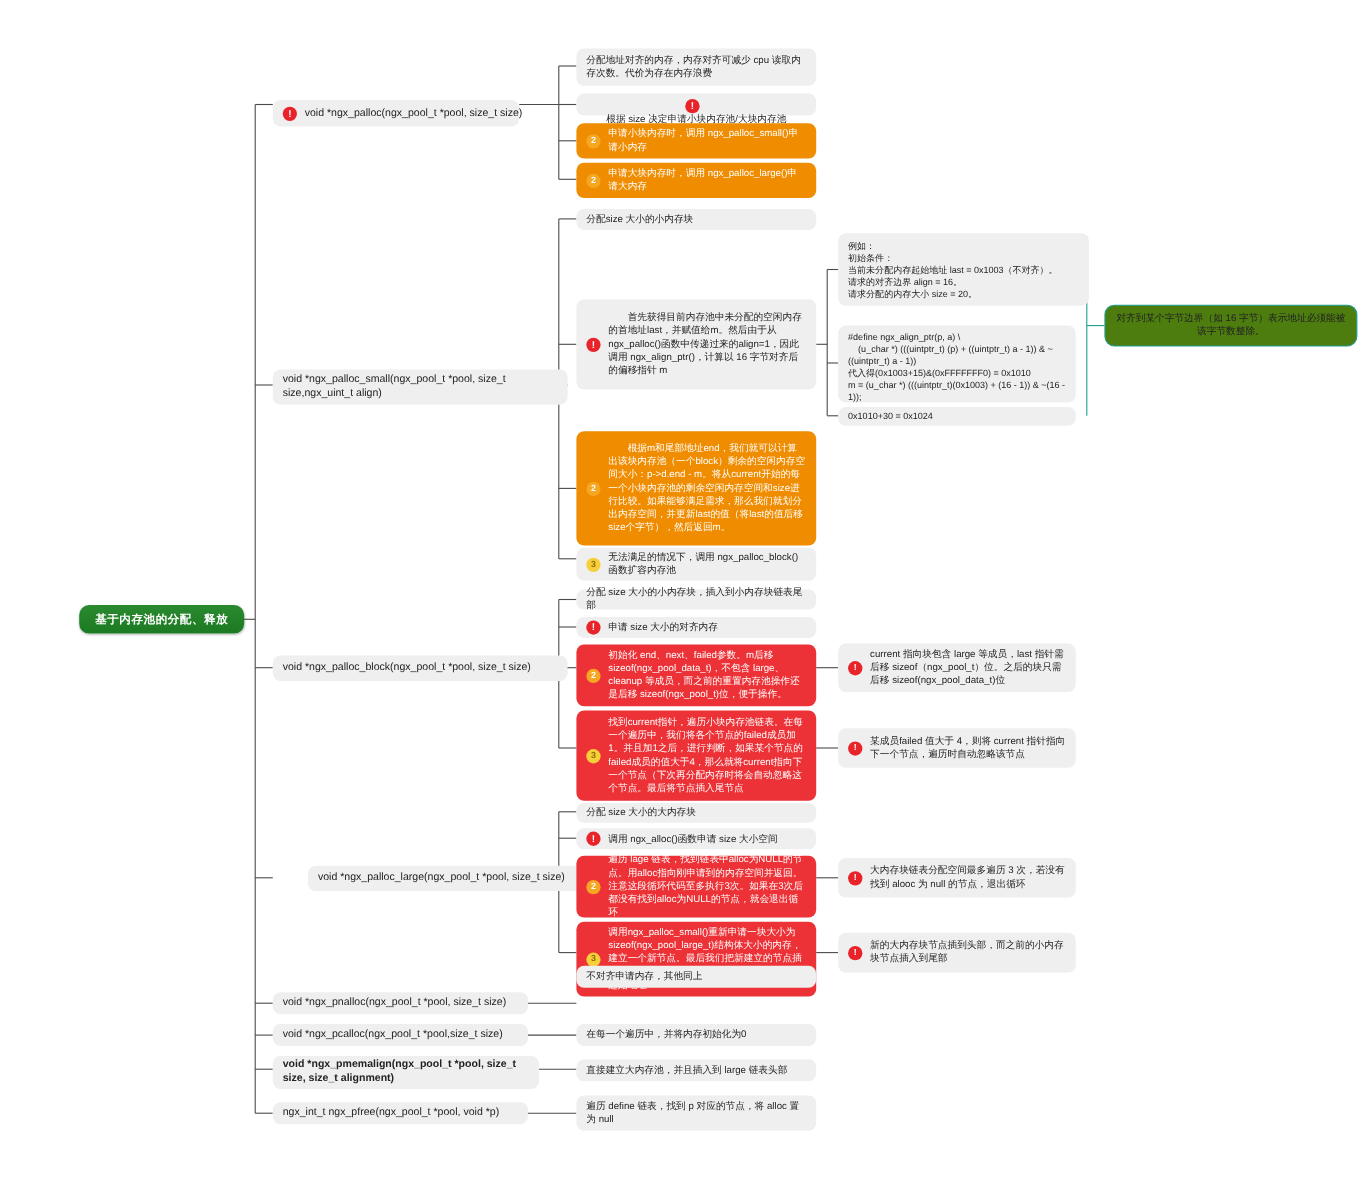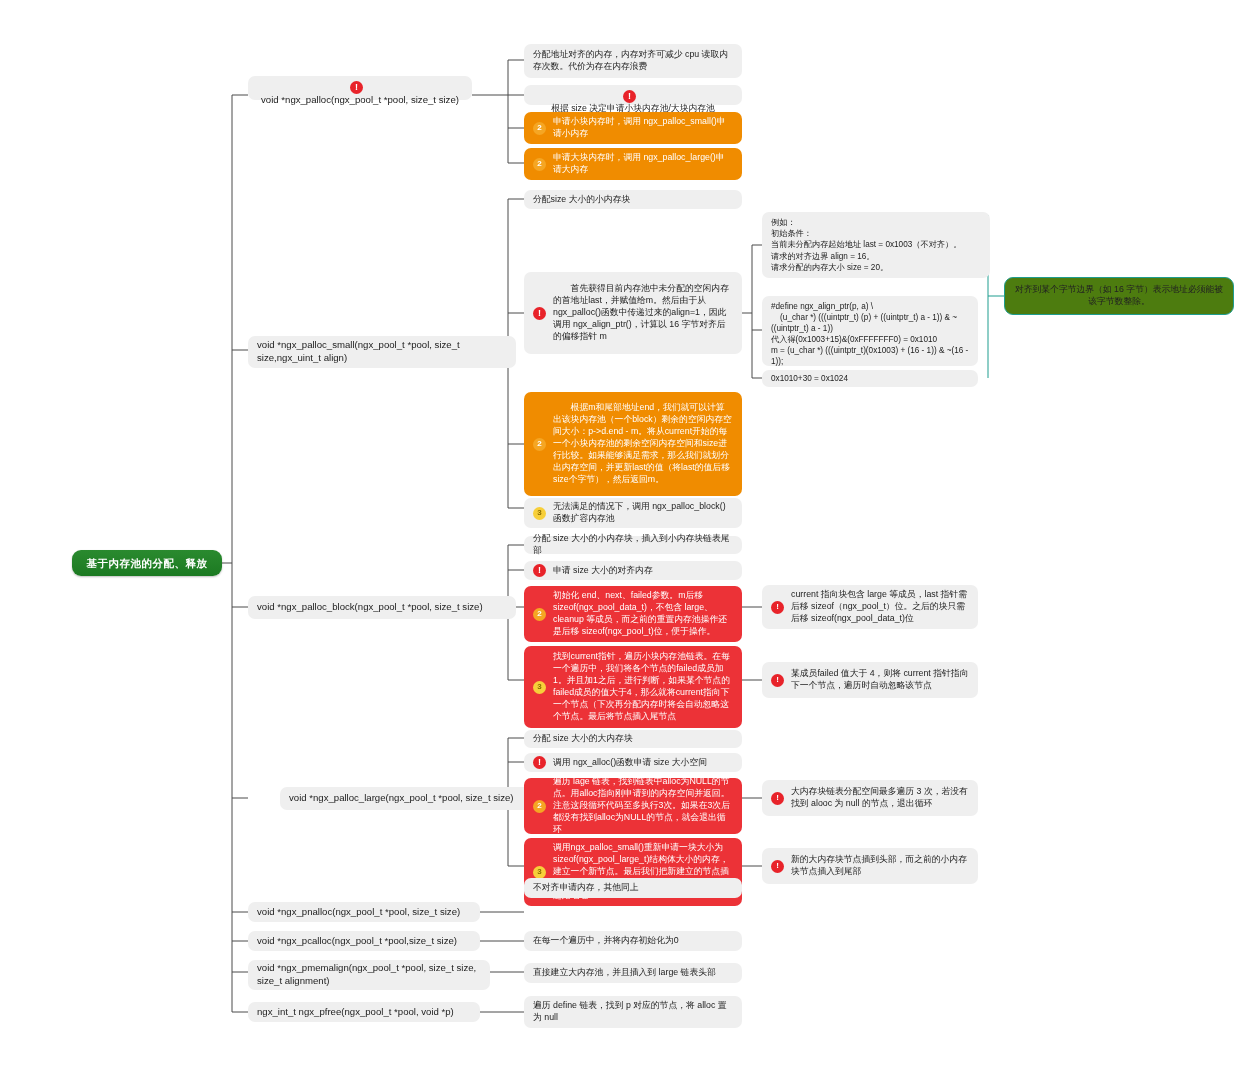--- a/index.html
+++ b/index.html
@@ -45,21 +45,21 @@
   }
   .badge-excl{background:#e8232a;}
   .badge-excl::after{content:"!";font-size:9px;}
   .badge-2{background:#f5a623;}
   .badge-3{background:#f7cf3a;color:#8a6d00;}
   .badge-1r{background:#e8232a;}
   .fs11{font-size:10.5px;}
   .fs10{font-size:9.6px;}
   .fs9{font-size:8.8px;}
   .fs85{font-size:8.2px;}
-  .bold{font-weight:normal;}
+  .bold{font-weight:bold;}
   .nowrap{white-space:nowrap;}
   .pre{white-space:pre-wrap;}
 </style>
 </head>
 <body>
 
 <div id="canvas">
 
   <svg class="links">
     <g stroke="#4a4a4a" stroke-width="1" fill="none">
@@ -124,21 +124,21 @@
       <path d="M480,941 L524,941"></path>
       <path d="M490,972 L524,972"></path>
       <path d="M480,1012 L524,1012"></path>
     </g>
   </svg>
 
   <div class="node n-root fs11" style="left:62px;top:550px;width:150px;height:26px;">
     <span class="txt">基于内存池的分配、释放</span>
   </div>
 
-  <div class="node n-plain fs10" style="left:248px;top:76px;width:224px;height:24px;flex-direction:column;">
+  <div class="node n-plain fs10" style="left:248px;top:91px;width:224px;height:24px;">
     <span class="badge badge-excl"></span>
     <span class="txt nowrap">void *ngx_palloc(ngx_pool_t *pool, size_t size)</span>
   </div>
 
   <div class="node n-plain fs9" style="left:524px;top:44px;width:218px;height:34px;">
     <span class="txt">分配地址对齐的内存，内存对齐可减少 cpu 读取内存次数。代价为存在内存浪费</span>
   </div>
   <div class="node n-plain fs9" style="left:524px;top:85px;width:218px;height:20px;flex-direction:column;">
     <span class="badge badge-excl"></span>
     <span class="txt">根据 size 决定申请小块内存池/大块内存池</span>
@@ -165,21 +165,21 @@
   </div>
   <div class="node n-orange fs9" style="left:524px;top:392px;width:218px;height:104px;">
     <span class="badge badge-2">2</span>
     <span class="txt">　　根据m和尾部地址end，我们就可以计算出该块内存池（一个block）剩余的空闲内存空间大小：p-&gt;d.end - m。将从current开始的每一个小块内存池的剩余空闲内存空间和size进行比较。如果能够满足需求，那么我们就划分出内存空间，并更新last的值（将last的值后移size个字节），然后返回m。</span>
   </div>
   <div class="node n-plain fs9" style="left:524px;top:498px;width:218px;height:30px;">
     <span class="badge badge-3">3</span>
     <span class="txt">无法满足的情况下，调用 ngx_palloc_block()函数扩容内存池</span>
   </div>
 
-  <div class="node n-plain fs85 pre" style="left:762px;top:212px;width:228px;height:66px;align-items:center;">
+  <div class="node n-plain fs85 pre" style="left:762px;top:212px;width:228px;height:66px;align-items:flex-end;">
     <span class="txt pre">例如：
 初始条件：
 当前未分配内存起始地址 last = 0x1003（不对齐）。
 请求的对齐边界 align = 16。
 请求分配的内存大小 size = 20。</span>
   </div>
   <div class="node n-plain fs85 pre" style="left:762px;top:296px;width:216px;height:70px;align-items:flex-start;">
     <span class="txt pre">#define ngx_align_ptr(p, a) \
     (u_char *) (((uintptr_t) (p) + ((uintptr_t) a - 1)) &amp; ~((uintptr_t) a - 1))
 代入得(0x1003+15)&amp;(0xFFFFFFF0) = 0x1010

